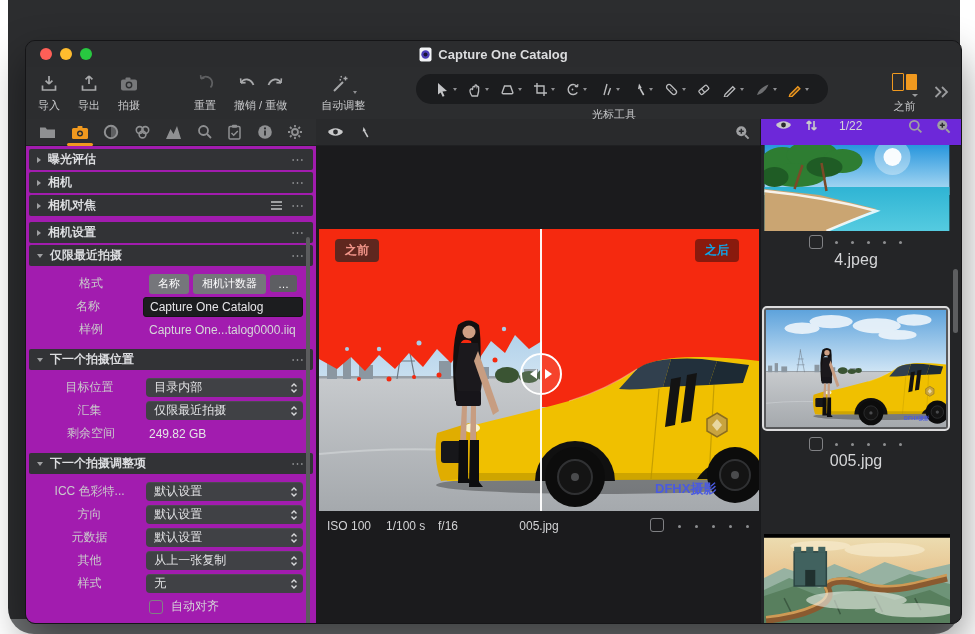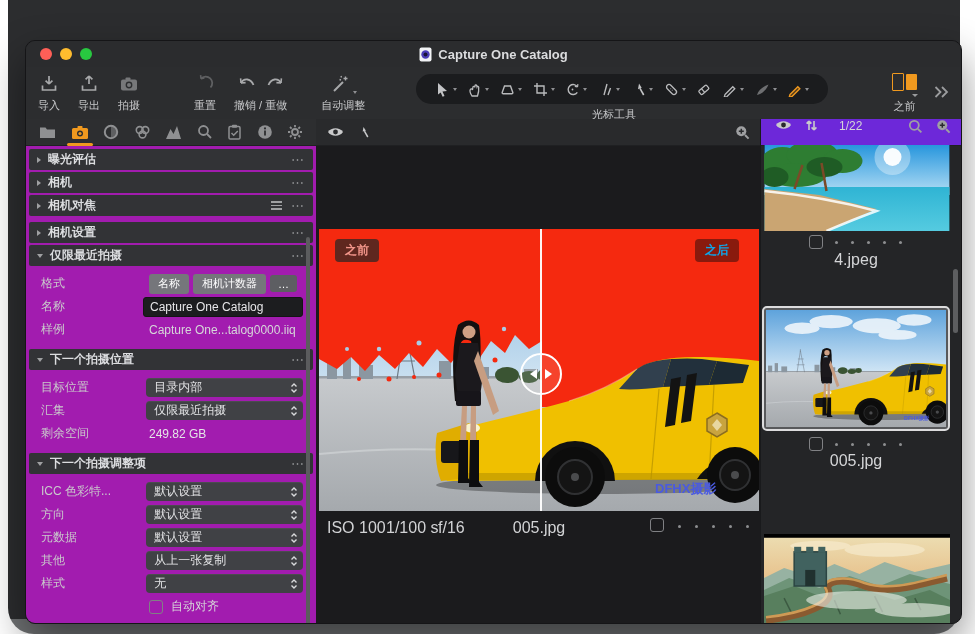--- a/index.html
+++ b/index.html
@@ -43,21 +43,21 @@
   .panels{position:absolute;left:0;top:28px;right:0;bottom:0;padding:2px 3px 0}
   .phead{height:21px;background:#323336;border-radius:2px;margin-bottom:2px;display:flex;align-items:center;padding:0 8px;gap:7px}
   .tchev{width:0;height:0;border-left:4.5px solid #9fa0a2;border-top:3.5px solid transparent;border-bottom:3.5px solid transparent}
   .tchev.open{border-left:3.5px solid transparent;border-right:3.5px solid transparent;border-top:4.5px solid #9fa0a2;border-bottom:none}
   .ptitle{flex:1;font-size:12px;font-weight:bold;color:#dcdde0}
   .more{color:#9fa0a2;font-size:13px;letter-spacing:1px;line-height:10px}
   .hamb{display:flex;flex-direction:column;gap:2px;margin-right:2px}
   .hamb i{display:block;width:11px;height:1.5px;background:#9fa0a2}
   .pbody{padding:4px 0 8px}
   .prow{display:flex;align-items:center;height:23px;padding-left:12px;padding-right:10px}
-  .plabel{width:100px;text-align:left;color:#c9cacb;font-size:12px;padding-right:8px;white-space:nowrap;overflow:hidden}
+  .plabel{width:100px;text-align:center;color:#c9cacb;font-size:12px;padding-right:8px;white-space:nowrap;overflow:hidden}
   .chips{display:flex;gap:4px;align-items:center}
   .chip{background:#75767b;color:#fff;font-size:11px;border-radius:3px;padding:2.5px 9px}
   .chip.dim{background:#5d5e62;padding:2.5px 8px}
   .name-input{width:146px;background:#1c1d1f;border:1px solid #141416;border-radius:3px;color:#e6e6e8;font-size:12px;padding:2px 6px;outline:none}
   .sel{width:148px;height:19px;background:#404145;border-radius:4px;display:flex;align-items:center;padding:0 5px 0 8px;
        color:#e2e3e5;font-size:12px;box-shadow:inset 0 1px 0 rgba(255,255,255,.06)}
   .sel span{flex:1;white-space:nowrap;overflow:hidden}
   .ptext{color:#d6d7d9;font-size:12px}
   .pbold{color:#e4e5e7;font-size:12px;font-weight:normal}
   .cb{width:12px;height:12px;border:1.5px solid #808184;border-radius:3px;display:inline-block}
@@ -70,21 +70,21 @@
   .vimg{position:absolute;left:3px;top:110px;width:440px;height:282px;background:#0c0c0c;overflow:hidden}
   .vimg svg{position:absolute;left:0;top:0}
   .badge{position:absolute;top:10px;font-size:12px;padding:3px 10px;border-radius:4px;font-weight:bold}
   .badge.b{left:16px;background:rgba(52,38,36,.78);color:#f2958a}
   .badge.a{right:20px;background:rgba(122,24,14,.88);color:#0ea5e9}
   .split{position:absolute;left:221px;top:0;bottom:0;width:2px;background:rgba(255,255,255,.95)}
   .handle{position:absolute;left:201px;top:124px;width:42px;height:42px;border:2px solid #fff;border-radius:50%;
           background:rgba(255,255,255,.12);box-sizing:border-box;display:flex;align-items:center;justify-content:center;gap:8px}
   .tri-l{width:0;height:0;border-right:7px solid #fff;border-top:5px solid transparent;border-bottom:5px solid transparent}
   .tri-r{width:0;height:0;border-left:7px solid #fff;border-top:5px solid transparent;border-bottom:5px solid transparent}
-  .vinfo{position:absolute;left:0;right:0;top:395px;height:26px;color:#d2d3d5;font-size:16px}
+  .vinfo{position:absolute;left:0;right:0;top:395px;height:26px;color:#d2d3d5;font-size:12px}
   .vinfo .t{position:absolute;top:5px}
   .dots{display:flex;gap:14px;align-items:center}
   .dot{width:3px;height:3px;border-radius:50%;background:#8d8e90;display:inline-block}
   
   .browser{position:absolute;right:0;top:78px;bottom:0;width:200px;background:#242527;border-left:1px solid #191a1c}
   .btb{position:absolute;left:0;top:0;right:0;height:26px;background:#6d28d9;border-bottom:1px solid #1f2022;
        display:flex;padding:0 10px 0 14px;gap:13px;color:#c9cacb}
   .btb .count{font-size:12px;color:#d4d5d7;margin-left:8px}
   .btb .spacer{flex:1}
   .thumb{position:absolute;background:#000;overflow:hidden}

